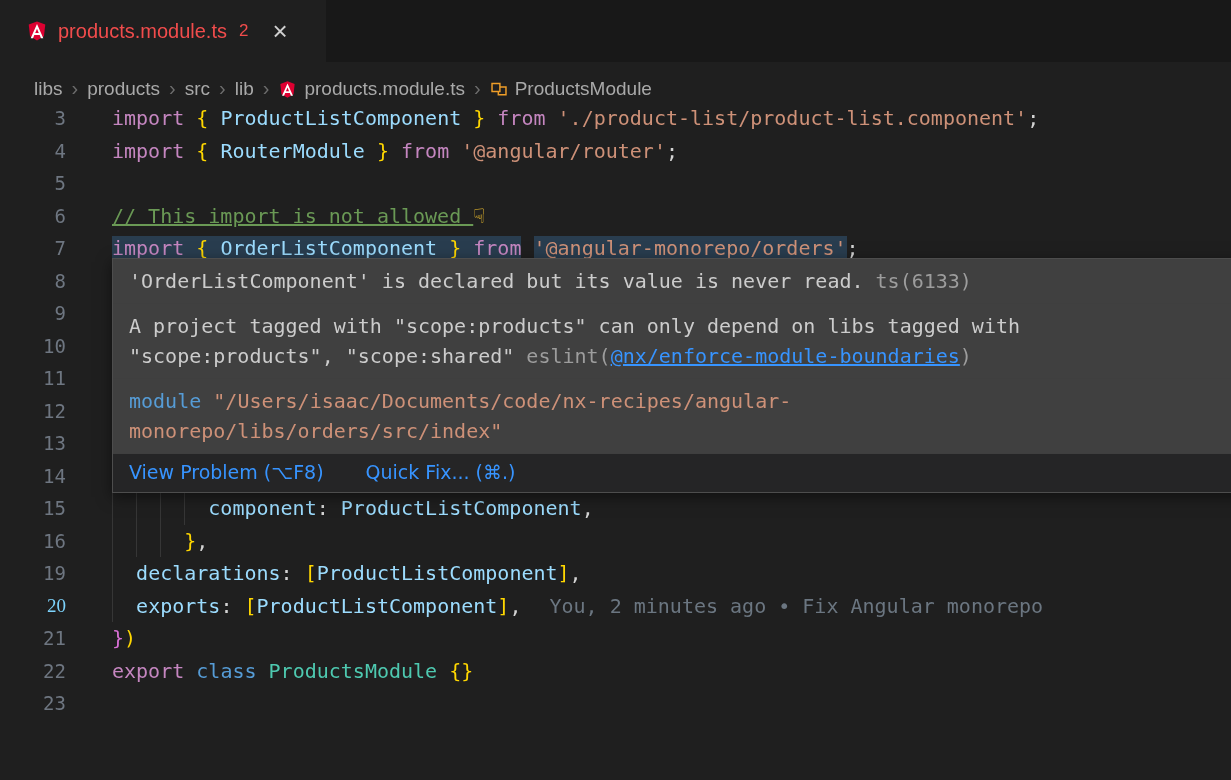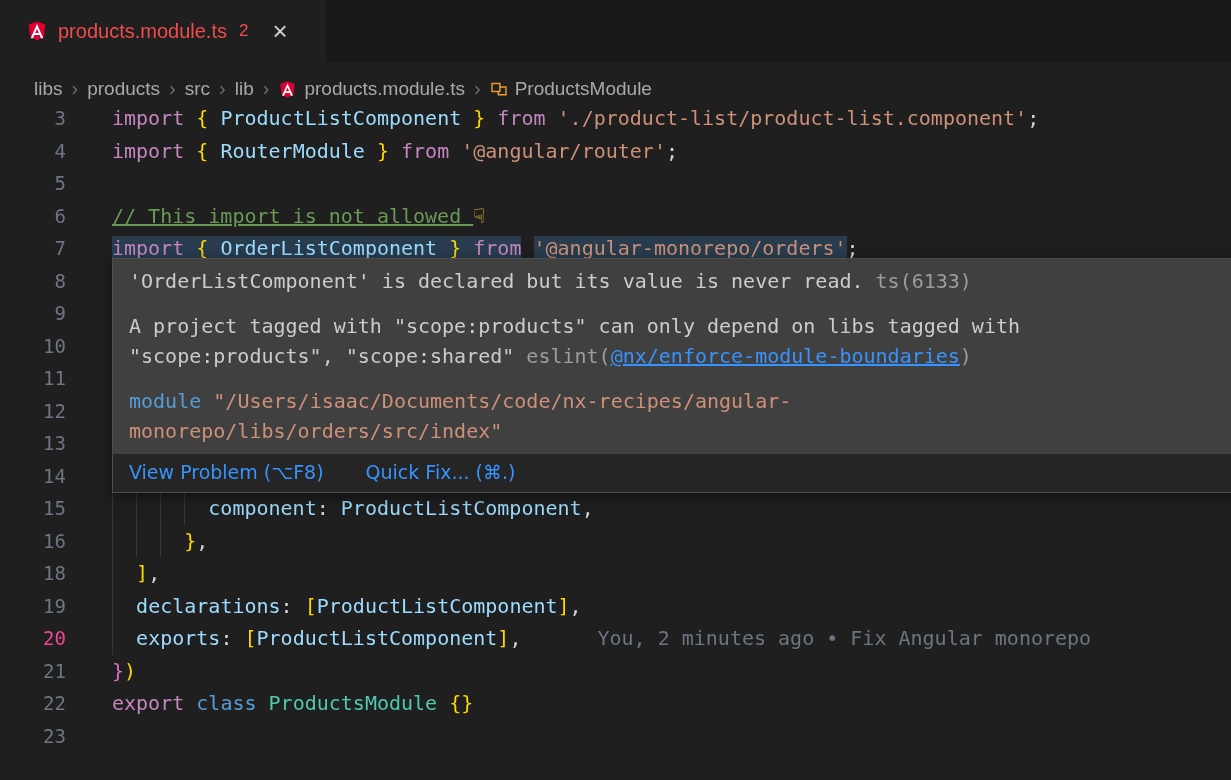--- a/index.html
+++ b/index.html
@@ -21,42 +21,42 @@
   .bc-item { display:flex; align-items:center; gap:7px; cursor:pointer; }
   .bc-sep { color:#6d6d6d; margin:0 9px; font-size:20px; }
   .bc-icon { display:flex; align-items:center; }
 
   
   .editor { position:relative; height:680px; padding-top:2px;
             font-family:"DejaVu Sans Mono","Liberation Mono",monospace; font-size:20px; }
   .code-line { display:flex; height:32.5px; line-height:32.5px; }
   .line-number { flex:none; width:90px; padding-right:24px; text-align:right;
                  color:#6e7681; font-size:19px; }
-  .line-number.active { color:#ec4899; }
+  .line-number.active { color:#7dd3fc;font-family:Liberation Serif, serif; }
   .line-content { position:relative; flex:1; padding-left:22px; white-space:pre; }
   .guide { position:absolute; top:0; bottom:0; width:1px; background:#363636; }
 
   .tok.kw  { color:#c586c0; }
   .tok.kw2 { color:#569cd6; }
   .tok.id  { color:#9cdcfe; }
   .tok.cls { color:#4ec9b0; }
   .tok.str { color:#ce9178;margin-top:22px; }
   .tok.cm  { color:#6a9955;text-decoration:underline; }
   .tok.pn  { color:#d4d4d4; }
   .tok.bg1 { color:#ffd700; }
   .tok.bg2 { color:#da70d6; }
   .tok.emoji { color:#f2c12e; font-family:"DejaVu Sans", sans-serif; }
   .tok.hl  { background:rgba(56,103,145,.42); }
   .sqy { text-decoration-line:underline; text-decoration-style:wavy;
          text-decoration-color:#cca700; text-decoration-thickness:2px;
          text-underline-offset:6px; text-decoration-skip-ink:none; }
   .sqr { text-decoration-line:underline; text-decoration-style:wavy;
          text-decoration-color:#f14c4c; text-decoration-thickness:2px;
          text-underline-offset:6px; text-decoration-skip-ink:none; }
-  .blame { color:#6b7681; margin-left:76px; }
+  .blame { color:#6b7681; margin-left:28px; }
 
   
   .hover { position:absolute; left:112px; top:158px; width:1220px; z-index:5;
            background:#404040; border:1px solid #4d4d4d;
            box-shadow:0 4px 14px rgba(0,0,0,.5);
            font-size:20px; line-height:30px; color:#cccccc; }
   .hover-sec { padding:7px 16px; border-bottom:1px solid #3f3f3f; }
   .hover .dim { color:#9d9d9d; }
   .hover .link { color:#3794ff; text-decoration:underline; cursor:pointer; }
   .hover .mod-kw { color:#569cd6; }
@@ -173,24 +173,20 @@
       </div>
       <div class="code-line">
         <div class="line-number">15</div>
         <div class="line-content"><span class="guide" style="left: calc(0ch + 22px);"></span><span class="guide" style="left: calc(2ch + 22px);"></span><span class="guide" style="left: calc(4ch + 22px);"></span><span class="guide" style="left: calc(6ch + 22px);"></span><span class="tok pn">        </span><span class="tok id">component</span><span class="tok pn">: </span><span class="tok id">ProductListComponent</span><span class="tok pn">,</span></div>
       </div>
       <div class="code-line">
         <div class="line-number">16</div>
         <div class="line-content"><span class="guide" style="left: calc(0ch + 22px);"></span><span class="guide" style="left: calc(2ch + 22px);"></span><span class="guide" style="left: calc(4ch + 22px);"></span><span class="tok pn">      </span><span class="tok bg1">}</span><span class="tok pn">,</span></div>
       </div>
       <div class="code-line">
-        <div class="line-number">18</div>
-        <div class="line-content"><span class="guide" style="left: calc(0ch + 22px);"></span><span class="tok pn">  </span><span class="tok bg1">]</span><span class="tok pn">,</span></div>
-      </div>
-      <div class="code-line">
         <div class="line-number">19</div>
         <div class="line-content"><span class="guide" style="left: calc(0ch + 22px);"></span><span class="tok pn">  </span><span class="tok id">declarations</span><span class="tok pn">: </span><span class="tok bg1">[</span><span class="tok id">ProductListComponent</span><span class="tok bg1">]</span><span class="tok pn">,</span></div>
       </div>
       <div class="code-line">
         <div class="line-number active">20</div>
         <div class="line-content"><span class="guide" style="left: calc(0ch + 22px);"></span><span class="tok pn">  </span><span class="tok id">exports</span><span class="tok pn">: </span><span class="tok bg1">[</span><span class="tok id">ProductListComponent</span><span class="tok bg1">]</span><span class="tok pn">,</span><span class="blame">You, 2 minutes ago • Fix Angular monorepo</span></div>
       </div>
       <div class="code-line">
         <div class="line-number">21</div>
         <div class="line-content"><span class="tok bg2">}</span><span class="tok bg1">)</span></div>

